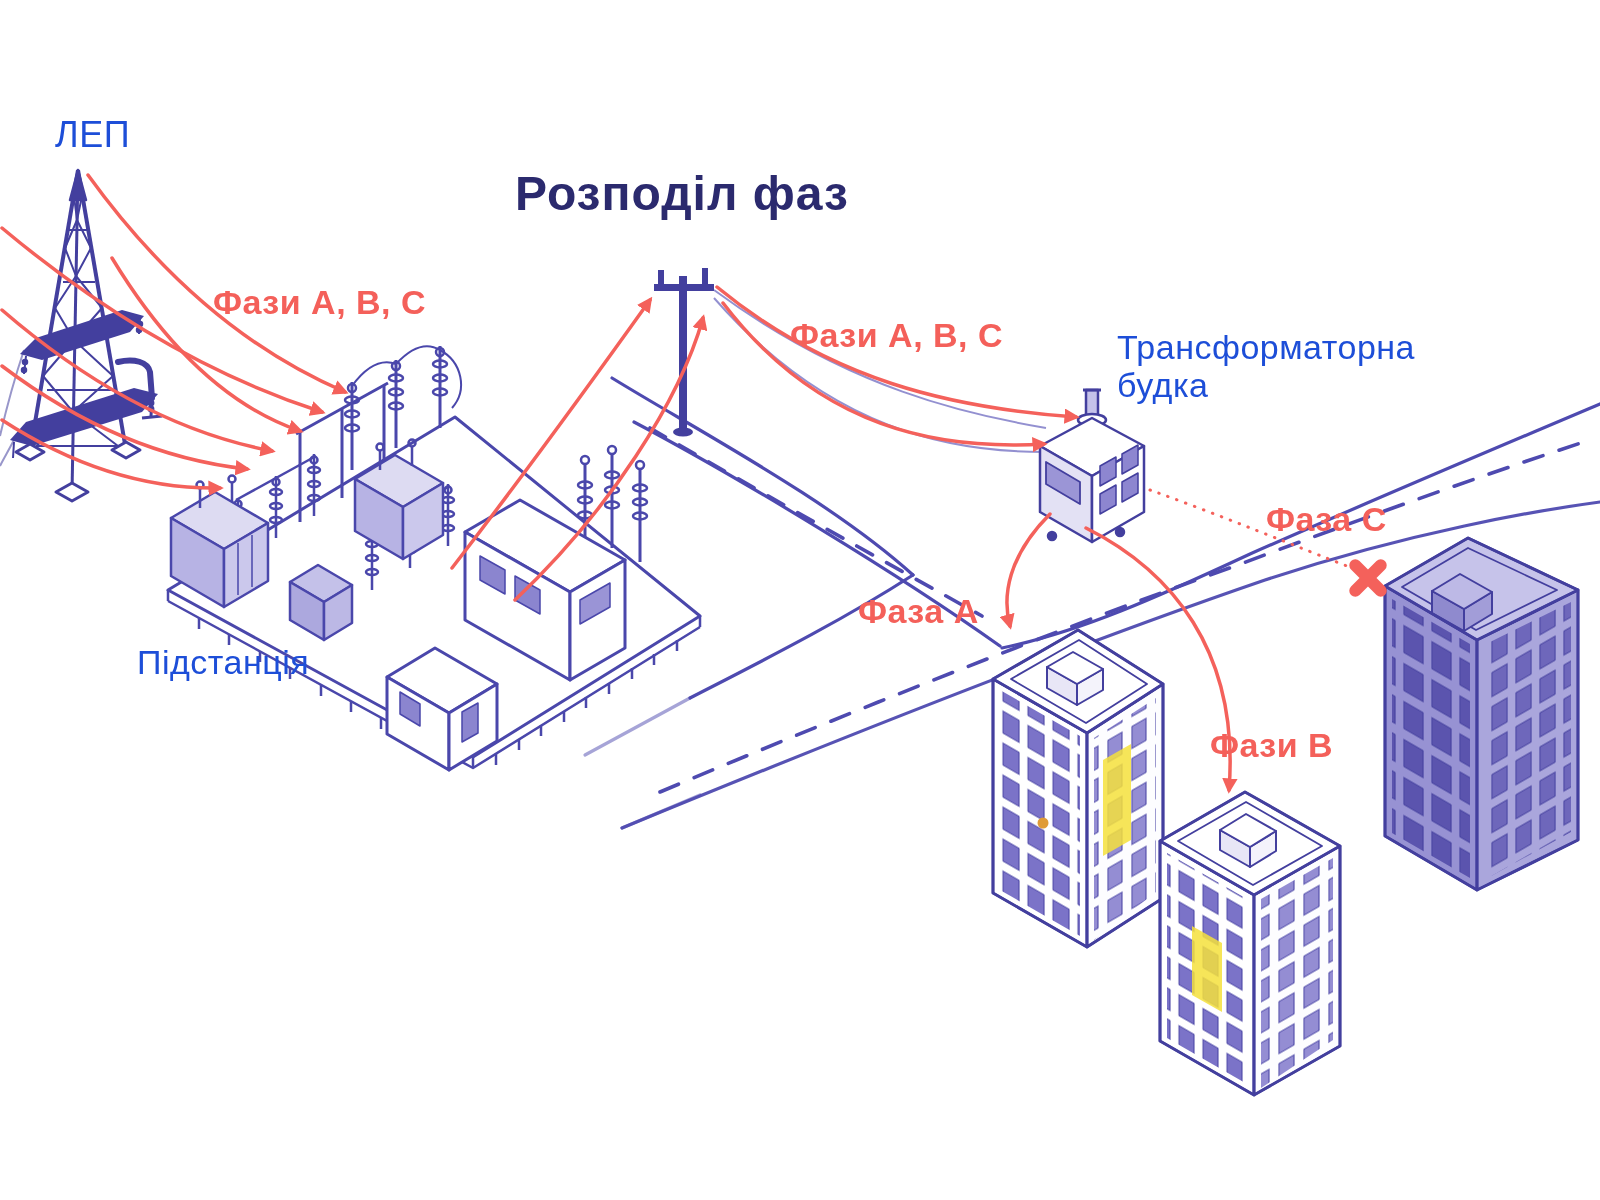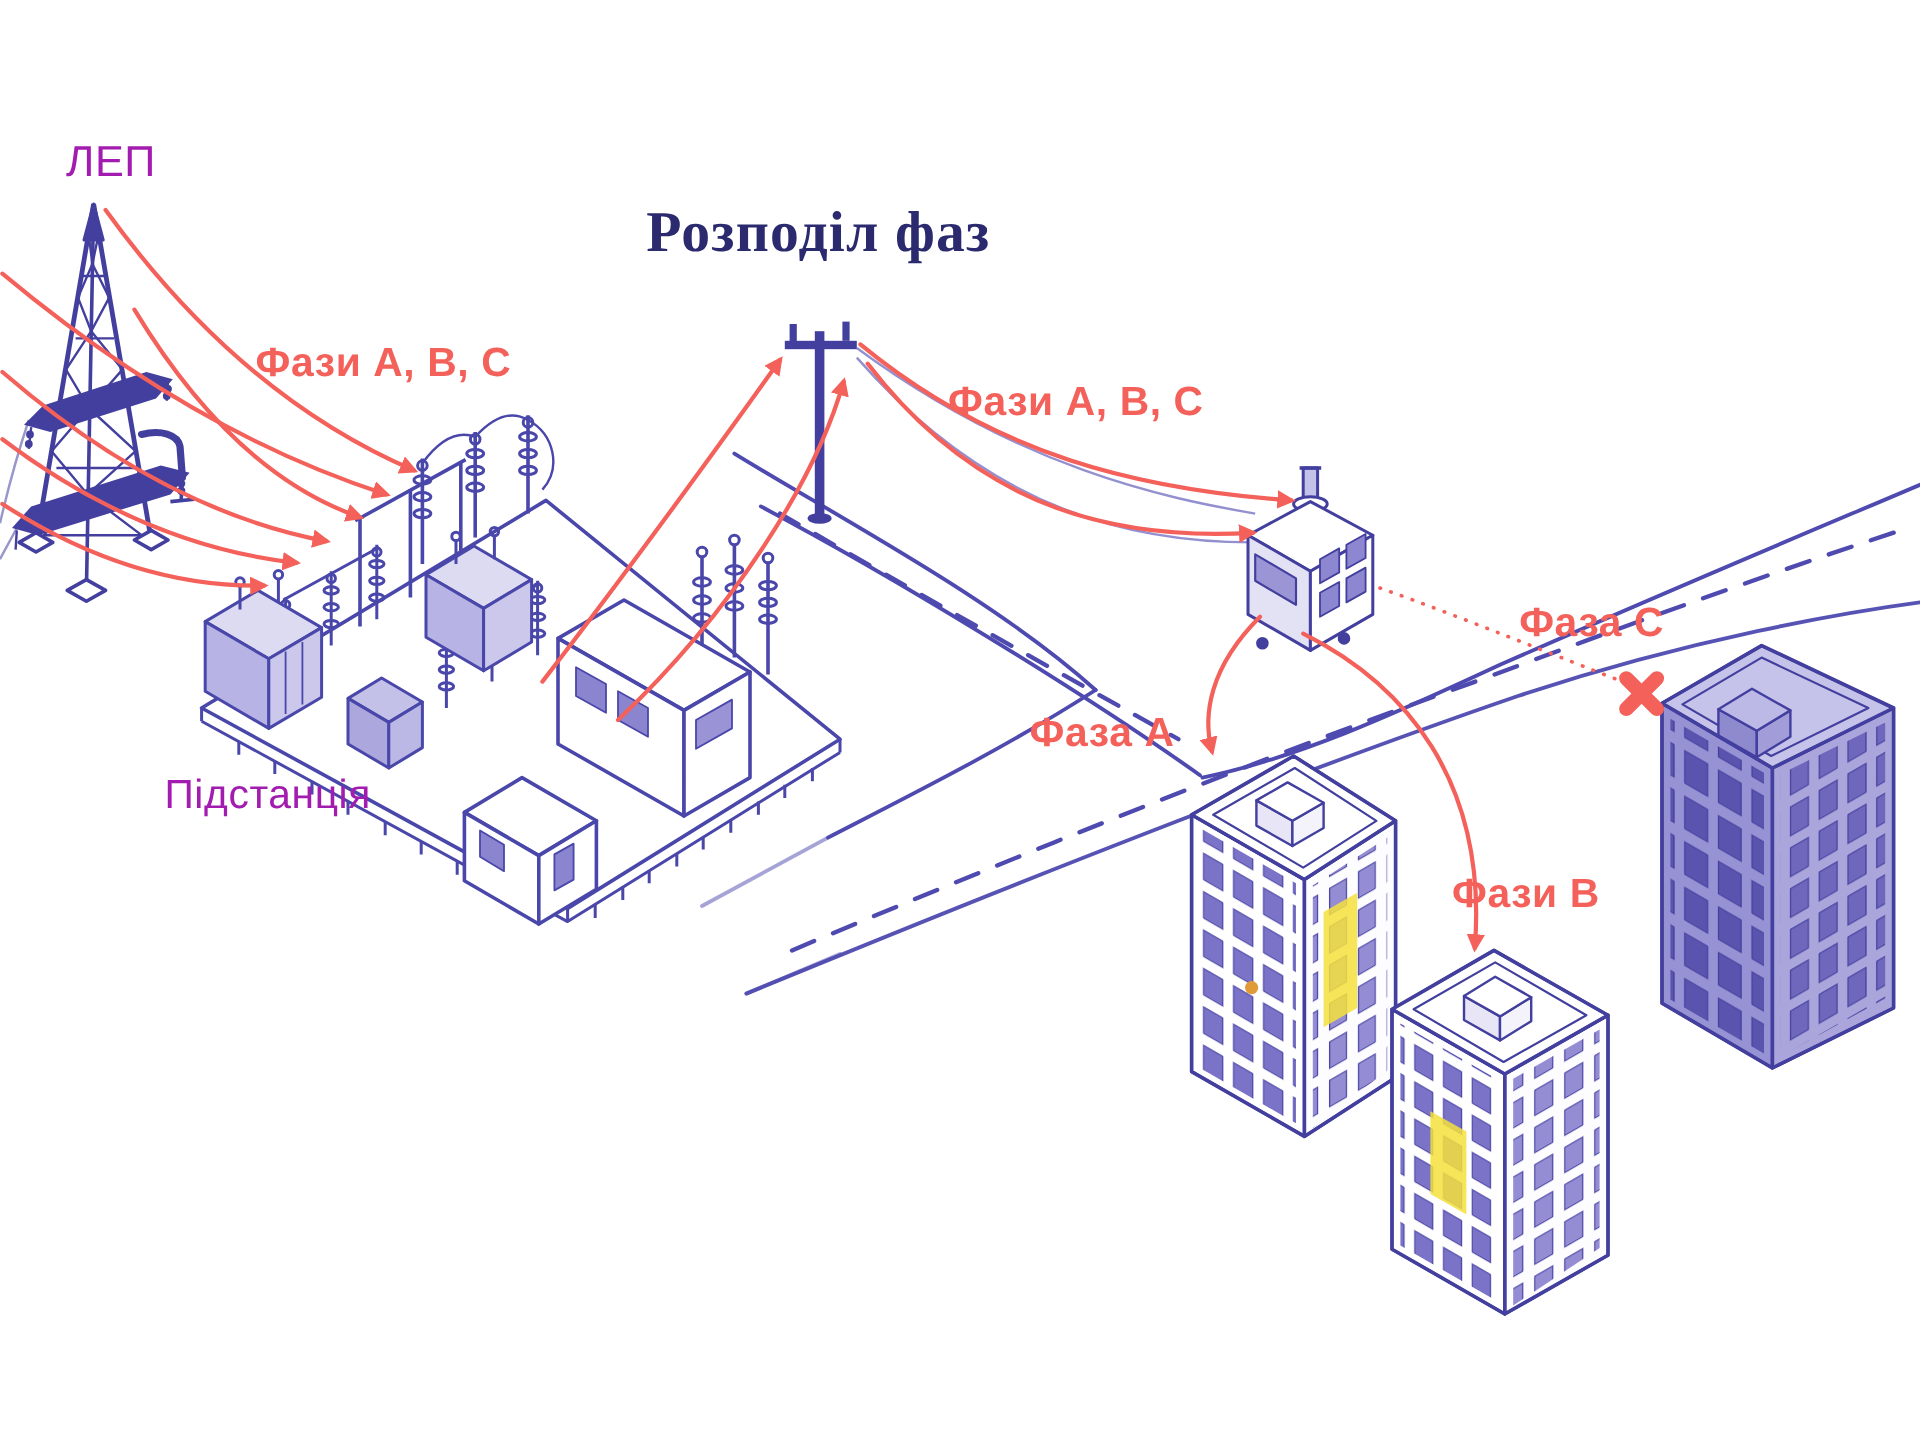--- a/index.html
+++ b/index.html
@@ -2,25 +2,25 @@
 <html><head>
 <meta charset="utf-8">
 <style>
   html,body{margin:0;padding:0;background:#ffffff;}
   #stage{
     position:relative;width:1600px;height:1200px;background:#ffffff;
     overflow:hidden;font-family:"Liberation Sans", sans-serif;
   }
   #scene{position:absolute;left:0;top:0;}
   .lbl{position:absolute;white-space:pre-line;}
-  .lbl-blue{color:#a21caf;font-size:34px;font-weight:500;letter-spacing:.5px;}
+  .lbl-blue{color:#1d4ed8;font-size:34px;font-weight:500;letter-spacing:.5px;}
   .lbl-red{color:#f4605a;font-size:34px;font-weight:700;letter-spacing:.5px;}
   #page-title{
     position:absolute;left:682px;top:166px;transform:translateX(-50%);
-    font-family:Liberation Serif, serif;font-weight:700;font-size:48px;color:#2b2a6e;
+    font-family:Liberation Sans, sans-serif;font-weight:700;font-size:48px;color:#2b2a6e;
     letter-spacing:1px;white-space:nowrap;
   }
   #lep-label{left:55px;top:114px;font-size:36px;}
   #phases-abc-top{left:213px;top:283px;}
   #phases-abc-mid{left:790px;top:316px;}
   #substation-label{left:137px;top:643px;}
   #transformer-label{left:1117px;top:328px;width:345px;line-height:1.13;}
   #phase-a-label{left:858px;top:576px;margin-top:16px;}
   #phase-b-label{left:1210px;top:726px;}
   #phase-c-label{left:1266px;top:500px;}
@@ -328,18 +328,19 @@
       <path d="M-18,0 L18,0 M0,-18 L0,18" stroke="#f4615b" stroke-width="12" stroke-linecap="round" fill="none"></path>
     </g>
   </svg>
 
   <div id="page-title">Розподіл фаз</div>
 
   <div id="lep-label" class="lbl lbl-blue">ЛЕП</div>
   <div id="phases-abc-top" class="lbl lbl-red">Фази А, В, С</div>
   <div id="phases-abc-mid" class="lbl lbl-red">Фази А, В, С</div>
   <div id="substation-label" class="lbl lbl-blue">Підстанція</div>
+  <div id="transformer-label" class="lbl lbl-blue">Трансформаторна будка</div>
   <div id="phase-a-label" class="lbl lbl-red">Фаза А</div>
   <div id="phase-b-label" class="lbl lbl-red">Фази B</div>
   <div id="phase-c-label" class="lbl lbl-red">Фаза С</div>
 
 
 </div>
 
 </body></html>

